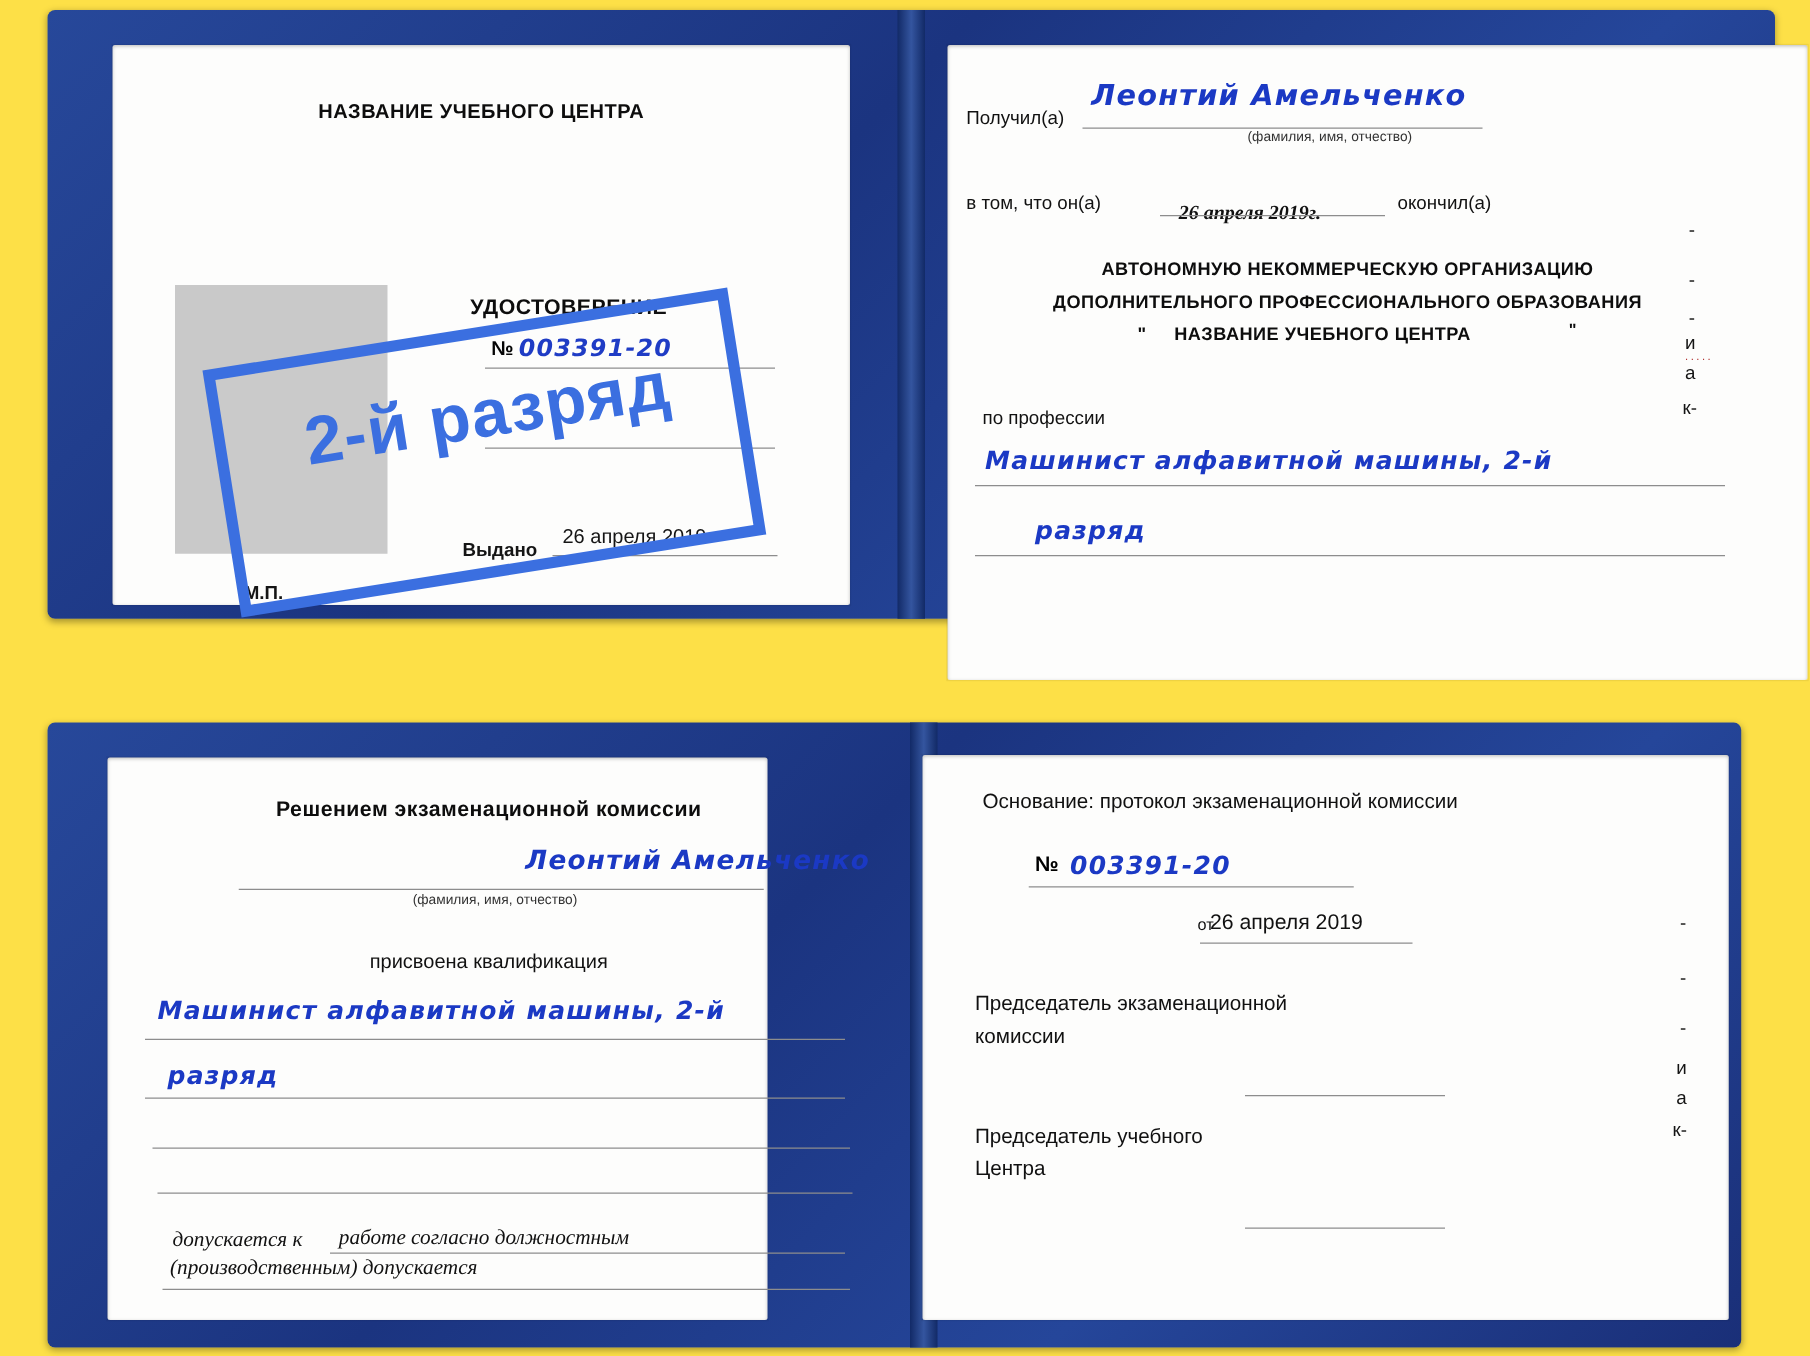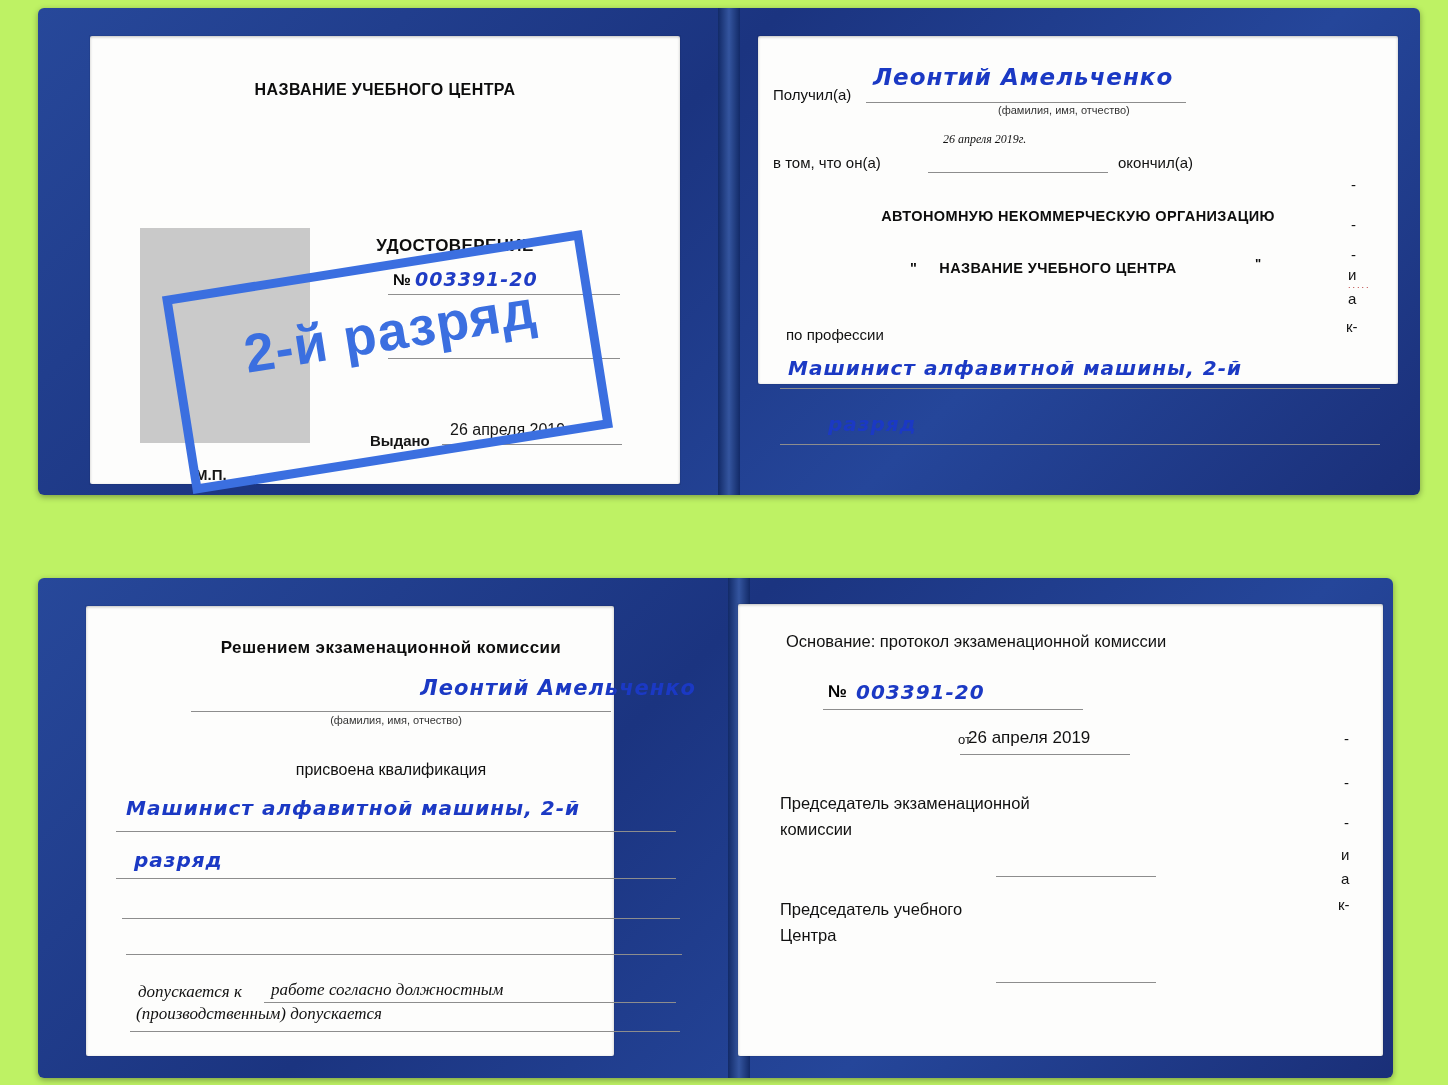--- a/index.html
+++ b/index.html
@@ -6,21 +6,21 @@
     margin: 0;
     padding: 0;
     background: #ffffff;
     font-family: "Liberation Sans", sans-serif;
   }
   #page {
     position: relative;
     width: 1448px;
     height: 1085px;
     overflow: hidden;
-    background: #bef264;
+    background: #fde047;
   }
 
   
   .book {
     position: absolute;
     background: #1d3f8f;
     background: linear-gradient(135deg, #27489a 0%, #1b3480 40%, #25469a 70%, #1a2f78 100%);
     border-radius: 6px;
     box-shadow: 0 2px 6px rgba(0,0,0,0.35);
   }
@@ -44,21 +44,21 @@
   .page::after {
     content: "";
     position: absolute;
     inset: 0;
     box-shadow: 0 0 0 1px rgba(0,0,0,0.06);
     pointer-events: none;
   }
 
   
   .page.t-left  { left: 52px;  top: 28px;  width: 590px; height: 448px; border-radius: 2px; }
-  .page.t-right { left: 720px; top: 28px;  width: 640px; height: 348px; border-radius: 2px; }
+  .page.t-right { left: 720px; top: 28px;  width: 640px; height: 508px; border-radius: 2px; padding-left: 48px; }
   
   .page.b-left  { left: 48px;  top: 28px;  width: 528px; height: 450px; border-radius: 2px; }
   .page.b-right { left: 700px; top: 26px;  width: 645px; height: 452px; border-radius: 2px; }
 
   .txt { position: absolute; white-space: pre; }
   .bold { font-weight: bold; }
   .center { text-align: center; }
 
   .lbl { font-size: 15px; color: #111; }
   .lbl-sm { font-size: 11px; color: #333; }
@@ -167,25 +167,26 @@
       <div class="txt lbl bold" style="left:105px; top:430px;">М.П.</div>
     </div>
 
     <div class="page t-right">
       <div class="txt lbl" style="left:15px; top:50px;">Получил(а)</div>
       <div class="txt hand" style="left:115px; top:28px; font-size:23px;">Леонтий Амельченко</div>
       <div class="rule" style="left:108px; top:66px; width:320px;"></div>
       <div class="txt lbl-sm" style="left:240px; top:68px;">(фамилия, имя, отчество)</div>
 
       <div class="txt lbl" style="left:15px; top:118px;">в том, что он(а)</div>
-      <div class="txt hand-serif" style="left:185px; top:96px; font-size:12px;">26 апреля 2019г.</div>
+      <div class="txt hand-serif" style="left:185px; top:126px; font-size:16px;font-weight:bold;">26 апреля 2019г.</div>
       <div class="rule" style="left:170px; top:136px; width:180px;"></div>
       <div class="txt lbl" style="left:360px; top:118px;">окончил(а)</div>
 
       <div class="txt head center" style="left:20px; top:172px; width:600px; font-size:14.5px;">АВТОНОМНУЮ НЕКОММЕРЧЕСКУЮ ОРГАНИЗАЦИЮ</div>
+      <div class="txt head center" style="left:10px; top:198px; width:620px; font-size:14.5px;">ДОПОЛНИТЕЛЬНОГО ПРОФЕССИОНАЛЬНОГО ОБРАЗОВАНИЯ</div>
       <div class="txt head" style="left:152px; top:224px; font-size:14.5px;">"</div>
       <div class="txt head center" style="left:60px; top:224px; width:480px; font-size:14.5px;">НАЗВАНИЕ УЧЕБНОГО ЦЕНТРА</div>
       <div class="txt head" style="left:497px; top:220px; font-size:13px;">"</div>
 
       <div class="txt lbl" style="left:28px; top:290px;">по профессии</div>
       <div class="txt hand" style="left:30px; top:320px; font-size:20px;">Машинист алфавитной машины, 2-й</div>
       <div class="rule" style="left:22px; top:352px; width:600px;"></div>
       <div class="txt hand" style="left:70px; top:376px; font-size:20px;">разряд</div>
       <div class="rule" style="left:22px; top:408px; width:600px;"></div>
     </div>

